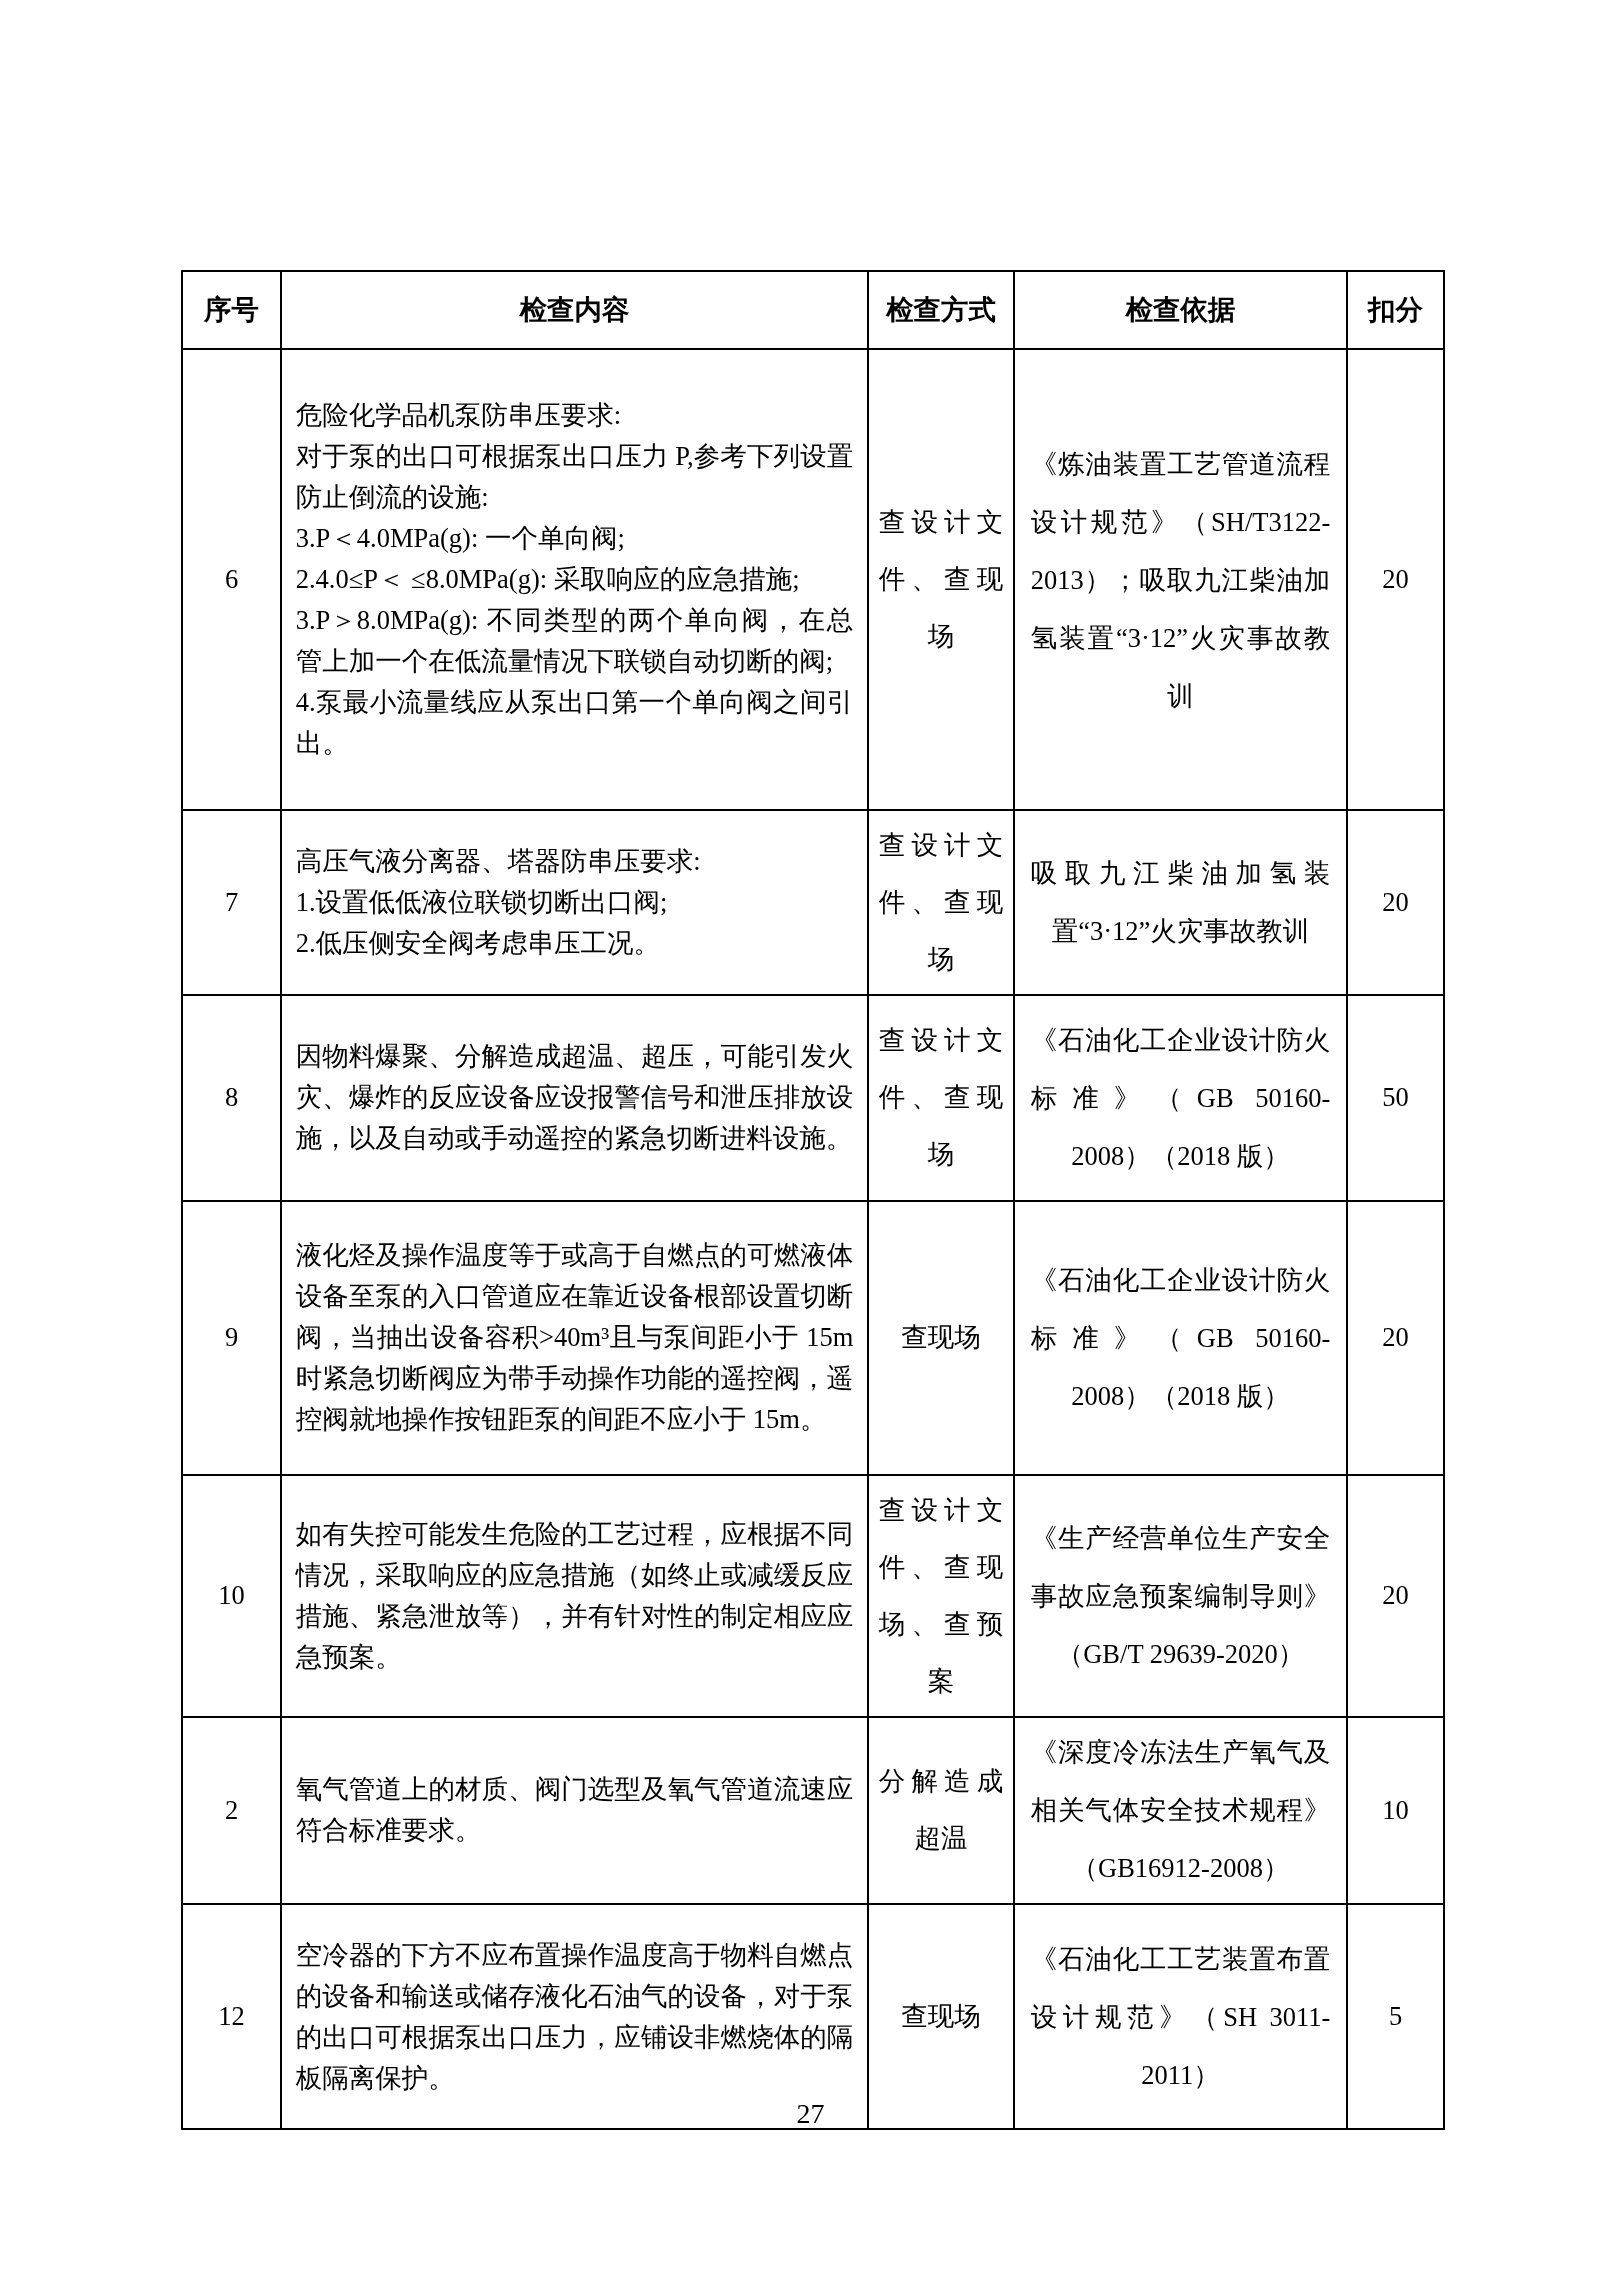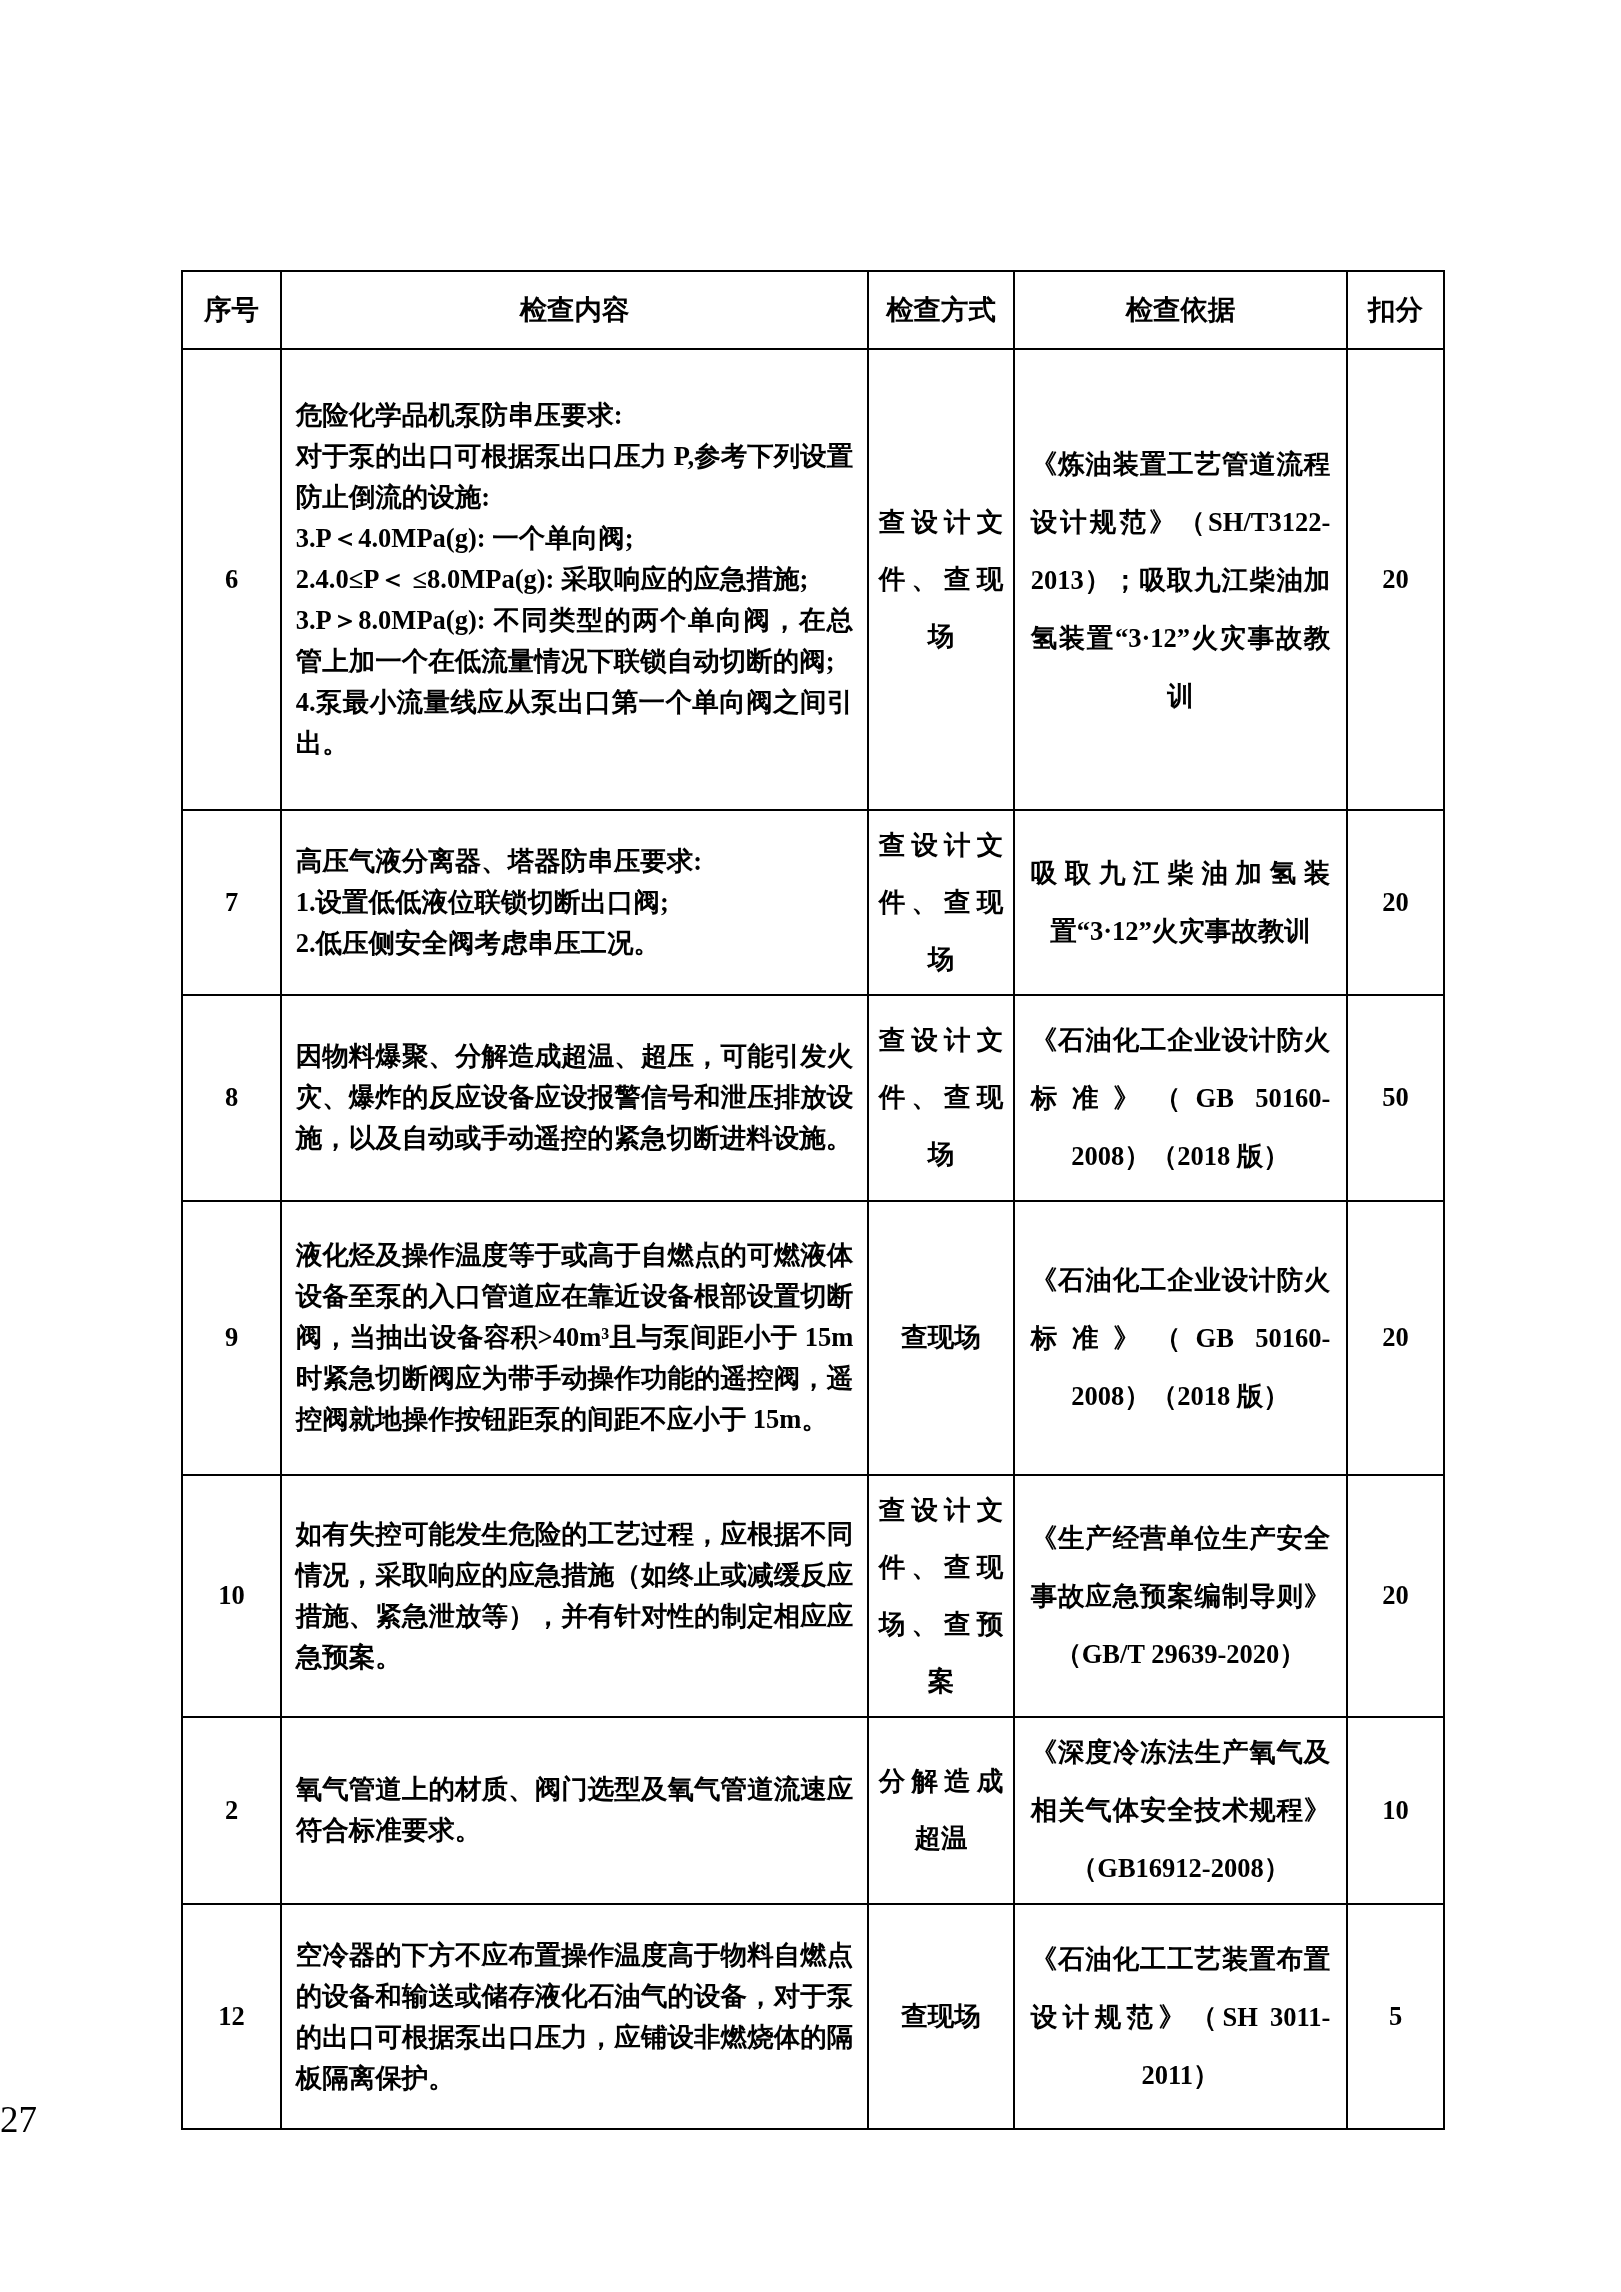--- a/index.html
+++ b/index.html
@@ -12,21 +12,20 @@
   .sheet{position:absolute;inset:0;background:#ffffff;}
   table.insp{
     position:absolute;left:181px;top:270px;width:1262px;
     border-collapse:collapse;table-layout:fixed;
     border:2.9px solid #000;
   }
   .insp th,.insp td{
     border:2px solid #000;
     vertical-align:middle;
     font-size:26.5px;
-    font-weight:bold;
   }
   .insp thead th{
     font-weight:bold;
     height:52px;
     text-align:center;
     padding:12px;
     border-bottom:2.9px solid #000;
     font-size:27.4px;
   }
   td.no,td.score{text-align:center;padding:0;}
@@ -45,22 +44,22 @@
   td.basis{
     padding:5.9px 15.7px;
     text-align:justify;
     text-align-last:center;
     line-height:58px;
   }
   .page-number{
     position:absolute;
     left:0;right:0;
     top:2098px;
-    text-align:left;
-    font-size:37px;
+    text-align:center;
+    font-size:28px;
   }
 </style>
 </head>
 <body>
 
 <div class="sheet">
 
   <table class="insp">
     <colgroup>
       <col style="width:99px">

